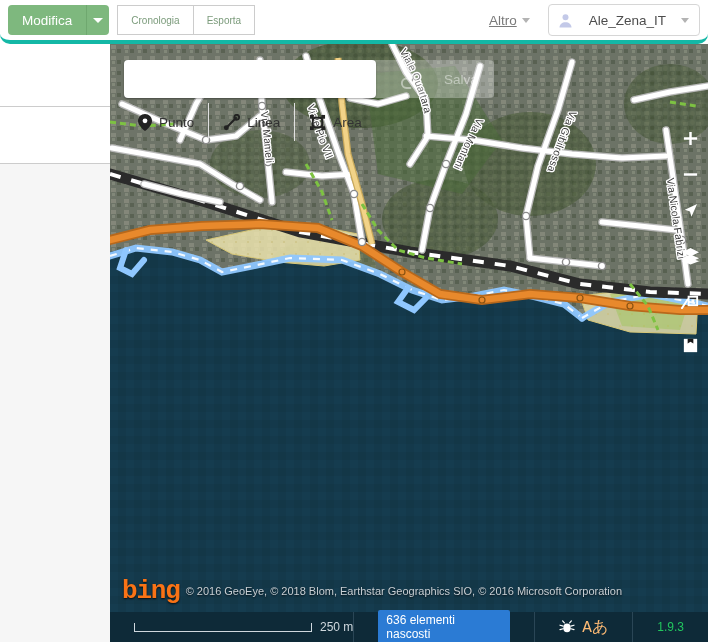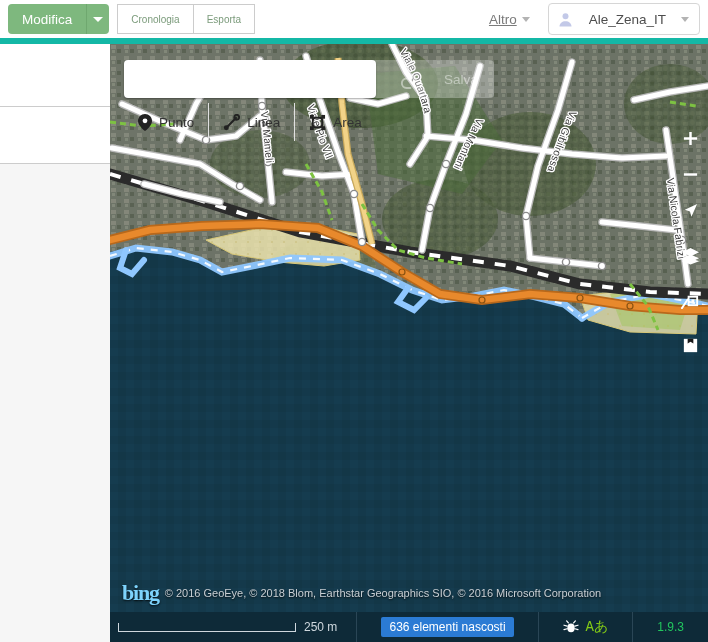--- a/index.html
+++ b/index.html
@@ -7,22 +7,22 @@
     width: 708px; height: 642px;
     font-family: "Liberation Sans", sans-serif;
     overflow: hidden;
     background: #fff;
   }
   #app { position: relative; width: 708px; height: 642px; }
 
   
   #topbar {
     position: absolute; left: 0; top: 0; width: 708px; height: 44px;
-    background: #fff; border-bottom: 6px solid #14b8a6;
-    display: flex; align-items: center; z-index: 40;
+    background: #fff; border-bottom: 4px solid #14b8a6;
+    display: flex; align-items: center; z-index: 40; border-radius: 10px;
   }
   .limiter { display: flex; align-items: center; width: 100%; padding: 0 8px; }
   .save-group { display: flex; align-items: stretch; height: 30px; border-radius: 4px; overflow: hidden; }
   .btn-edit {
     background: #7eb87e; color: #fff; border: none;
     font-size: 13.5px; padding: 0 14px; display: flex; align-items: center;
     cursor: pointer; border-right: 1px solid #6fa86f;
   }
   .btn-edit-caret {
     background: #7eb87e; border: none; width: 22px; cursor: pointer;
@@ -107,30 +107,30 @@
     justify-content: center; cursor: pointer;
   }
   .mc-gap { height: 9px; }
 
   
   #attrib {
     position: absolute; left: 12px; bottom: 36px; z-index: 18;
     display: flex; align-items: center; gap: 6px;
     color: #c8cfd4; font-size: 11px; text-shadow: 0 1px 2px rgba(0,0,0,.8);
   }
-  .bing-logo { font-size: 22px; font-weight: bold; color: #7dd3fc; letter-spacing: -1.2px;
-    font-family: Liberation Serif, serif; }
+  .bing-logo { font-size: 26px; font-weight: bold; color: #f97316; letter-spacing: -1.2px;
+    font-family: Liberation Mono, monospace; }
 
   
   #footer {
     position: absolute; left: 110px; bottom: 0; width: 598px; height: 30px;
     background: #0e2a38; display: flex; align-items: center; z-index: 35;
     color: #cfd8de; font-size: 12px;
   }
-  .scalebar { display: flex; align-items: center; gap: 8px; margin-left: 8px; }
+  .scalebar { display: flex; align-items: center; gap: 8px; margin-left: 24px; }
   .scale-line { width: 178px; height: 9px; border: 1px solid #cfd8de;
     border-top: none; }
   .foot-spacer { flex: 1; }
   .footseg { height: 30px; display: flex; align-items: center; padding: 0 24px;
     border-left: 1px solid #2a4656; }
   .badge-hidden {
     background: #2b7bd4; color: #fff; font-size: 12px; padding: 3px 8px;
     border-radius: 2px; cursor: pointer;
   }
   .icons-seg { display: flex; align-items: center; gap: 7px; }
@@ -461,20 +461,20 @@
     <div class="foot-spacer"></div>
     <div class="footseg">
       <span class="badge-hidden">636 elementi nascosti</span>
     </div>
     <div class="footseg icons-seg">
       <svg width="16" height="14" viewBox="0 0 18 16">
         <ellipse cx="9" cy="9" rx="4.2" ry="5" fill="#fff"></ellipse>
         <path d="M6 3.2 L4 1 M12 3.2 L14 1" stroke="#fff" stroke-width="1.4" stroke-linecap="round"></path>
         <path d="M4.6 7 L1 6 M4.6 10 L1 11 M13.4 7 L17 6 M13.4 10 L17 11" stroke="#fff" stroke-width="1.4" stroke-linecap="round"></path>
       </svg>
-      <span style="color:#84cc16;font-size:14px;font-family:Liberation Mono, monospace;">Aあ</span>
+      <span style="color:#fdba74;font-size:16px;font-family:Liberation Mono, monospace;">Aあ</span>
     </div>
     <div class="footseg">
       <span class="ver">1.9.3</span>
     </div>
   </div>
 
 </div>
 
 </body></html>

